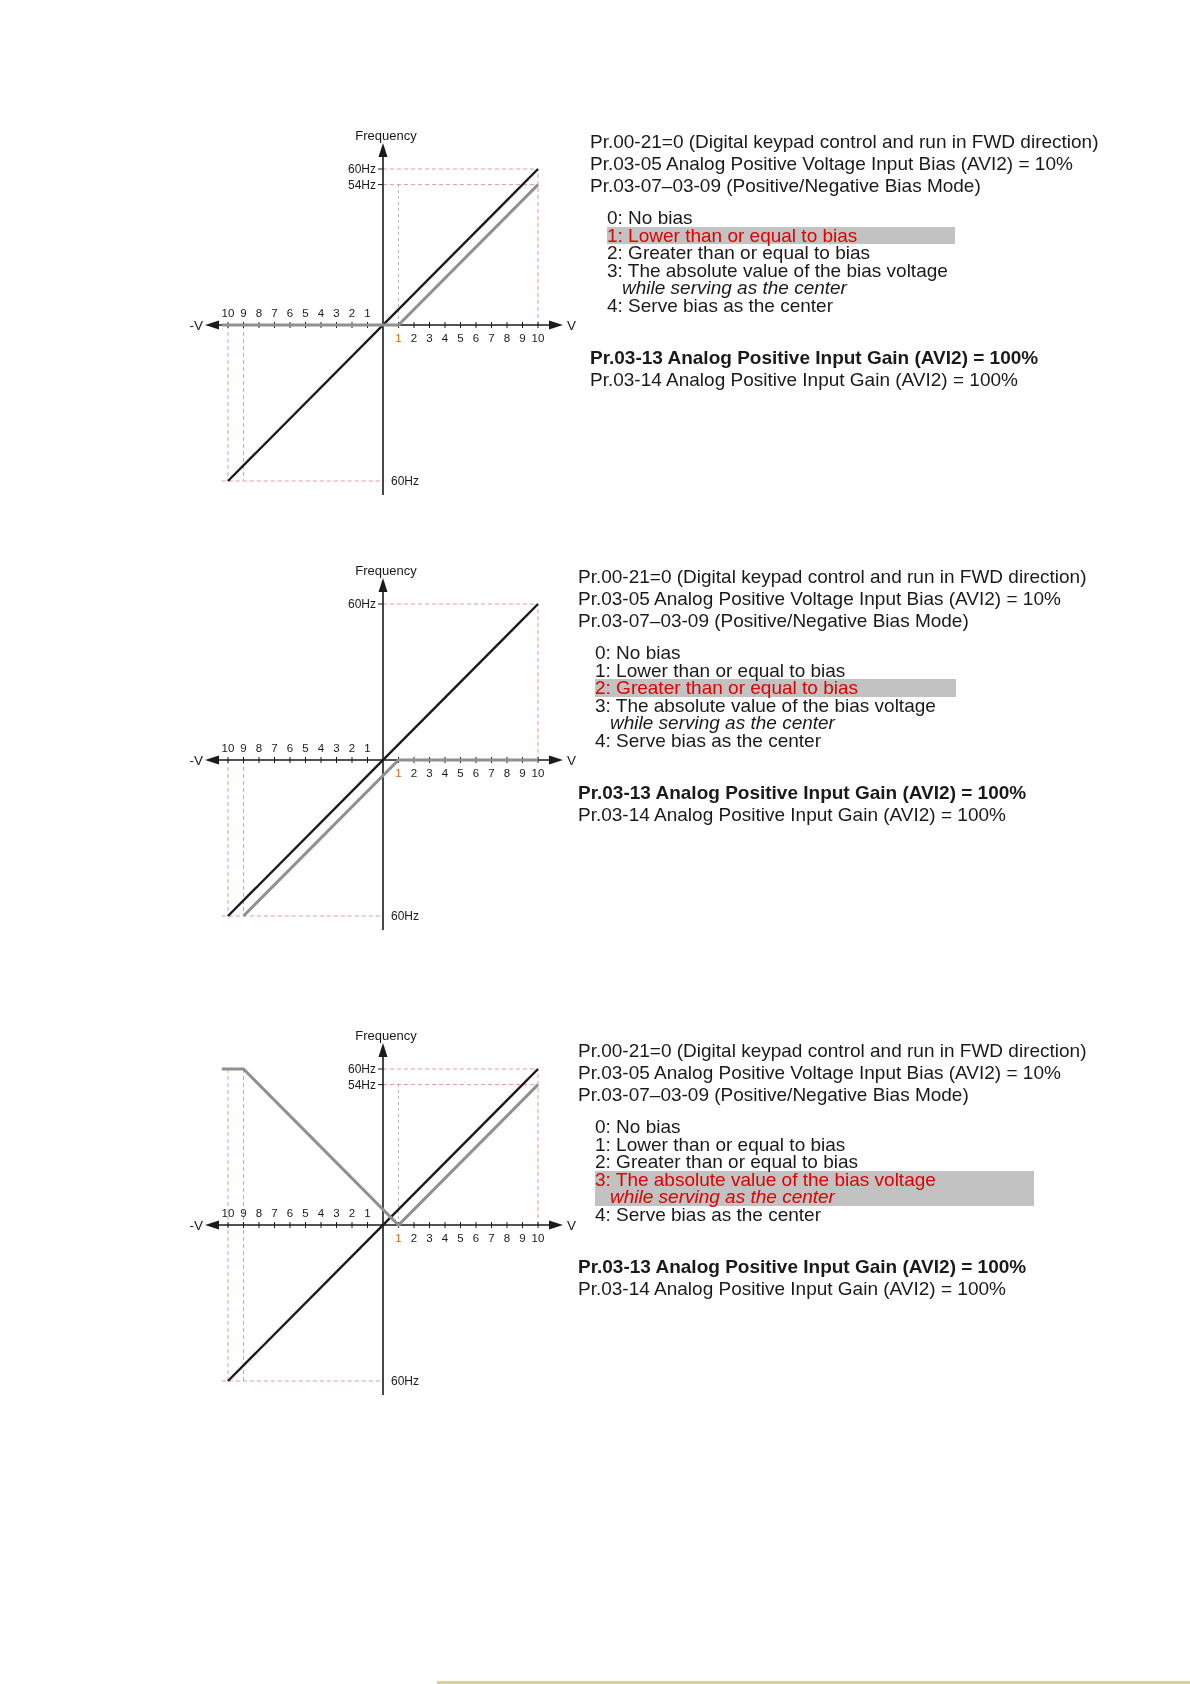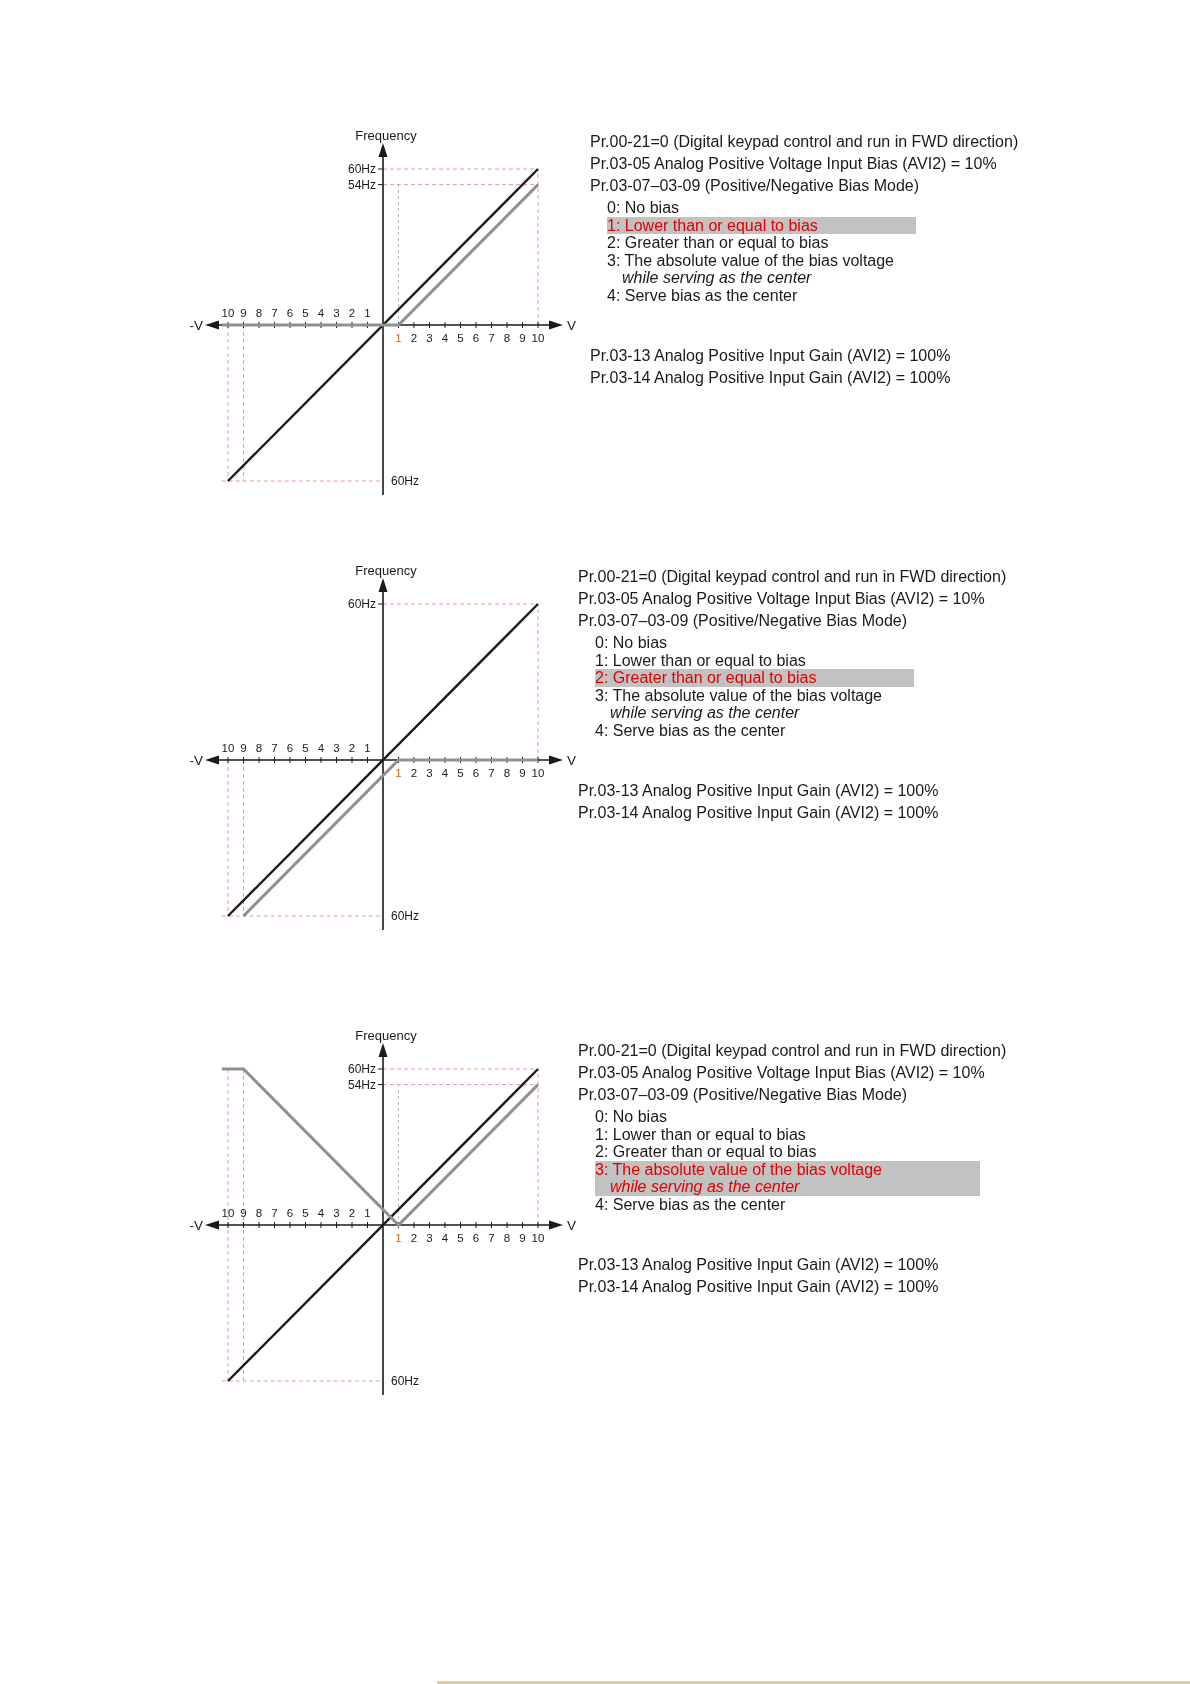--- a/index.html
+++ b/index.html
@@ -1,26 +1,26 @@
 <!DOCTYPE html>
 <html style="--hl-bg: #c2c2c2; --hl-text: #e00000; --strip: #d8cf9b;"><head>
 <meta charset="utf-8">
 <style>
   html,body{margin:0;padding:0;background:#ffffff;}
   .page{position:relative;width:1190px;height:1684px;background:#ffffff;overflow:hidden;
         font-family:"Liberation Sans","DejaVu Sans",sans-serif;color:#1a1a1a;}
   .graph{position:absolute;}
-  .textblock{position:absolute;width:490px;font-size:16px;}
+  .textblock{position:absolute;width:490px;font-size:19px;}
   .pr-line{line-height:22px;white-space:nowrap;}
-  .options{padding-left:17px;margin-top:2px;}
+  .options{padding-left:17px;margin-top:12px;}
   .option{width:fit-content;}
   .opt-line{line-height:17.6px;white-space:nowrap;}
   .opt-cont{padding-left:15px;font-style:italic;}
   .option.highlighted{background:var(--hl-bg,#c2c2c2);color:var(--hl-text,#e00000);padding-right:98px;}
-  .pr-bottom{margin-top:40px;}
+  .pr-bottom{margin-top:32px;font-weight:bold;}
   .bottom-strip{position:absolute;left:437px;top:1681px;width:753px;height:3px;background:var(--strip,#d8cf9b);}
   svg text{font-family:"Liberation Sans","DejaVu Sans",sans-serif;}
 </style>
 </head>
 <body>
 
 <div class="page">
 
   <div class="graph" style="left:180px;top:120px;">
     <svg width="400" height="390" viewBox="0 0 400 390">

